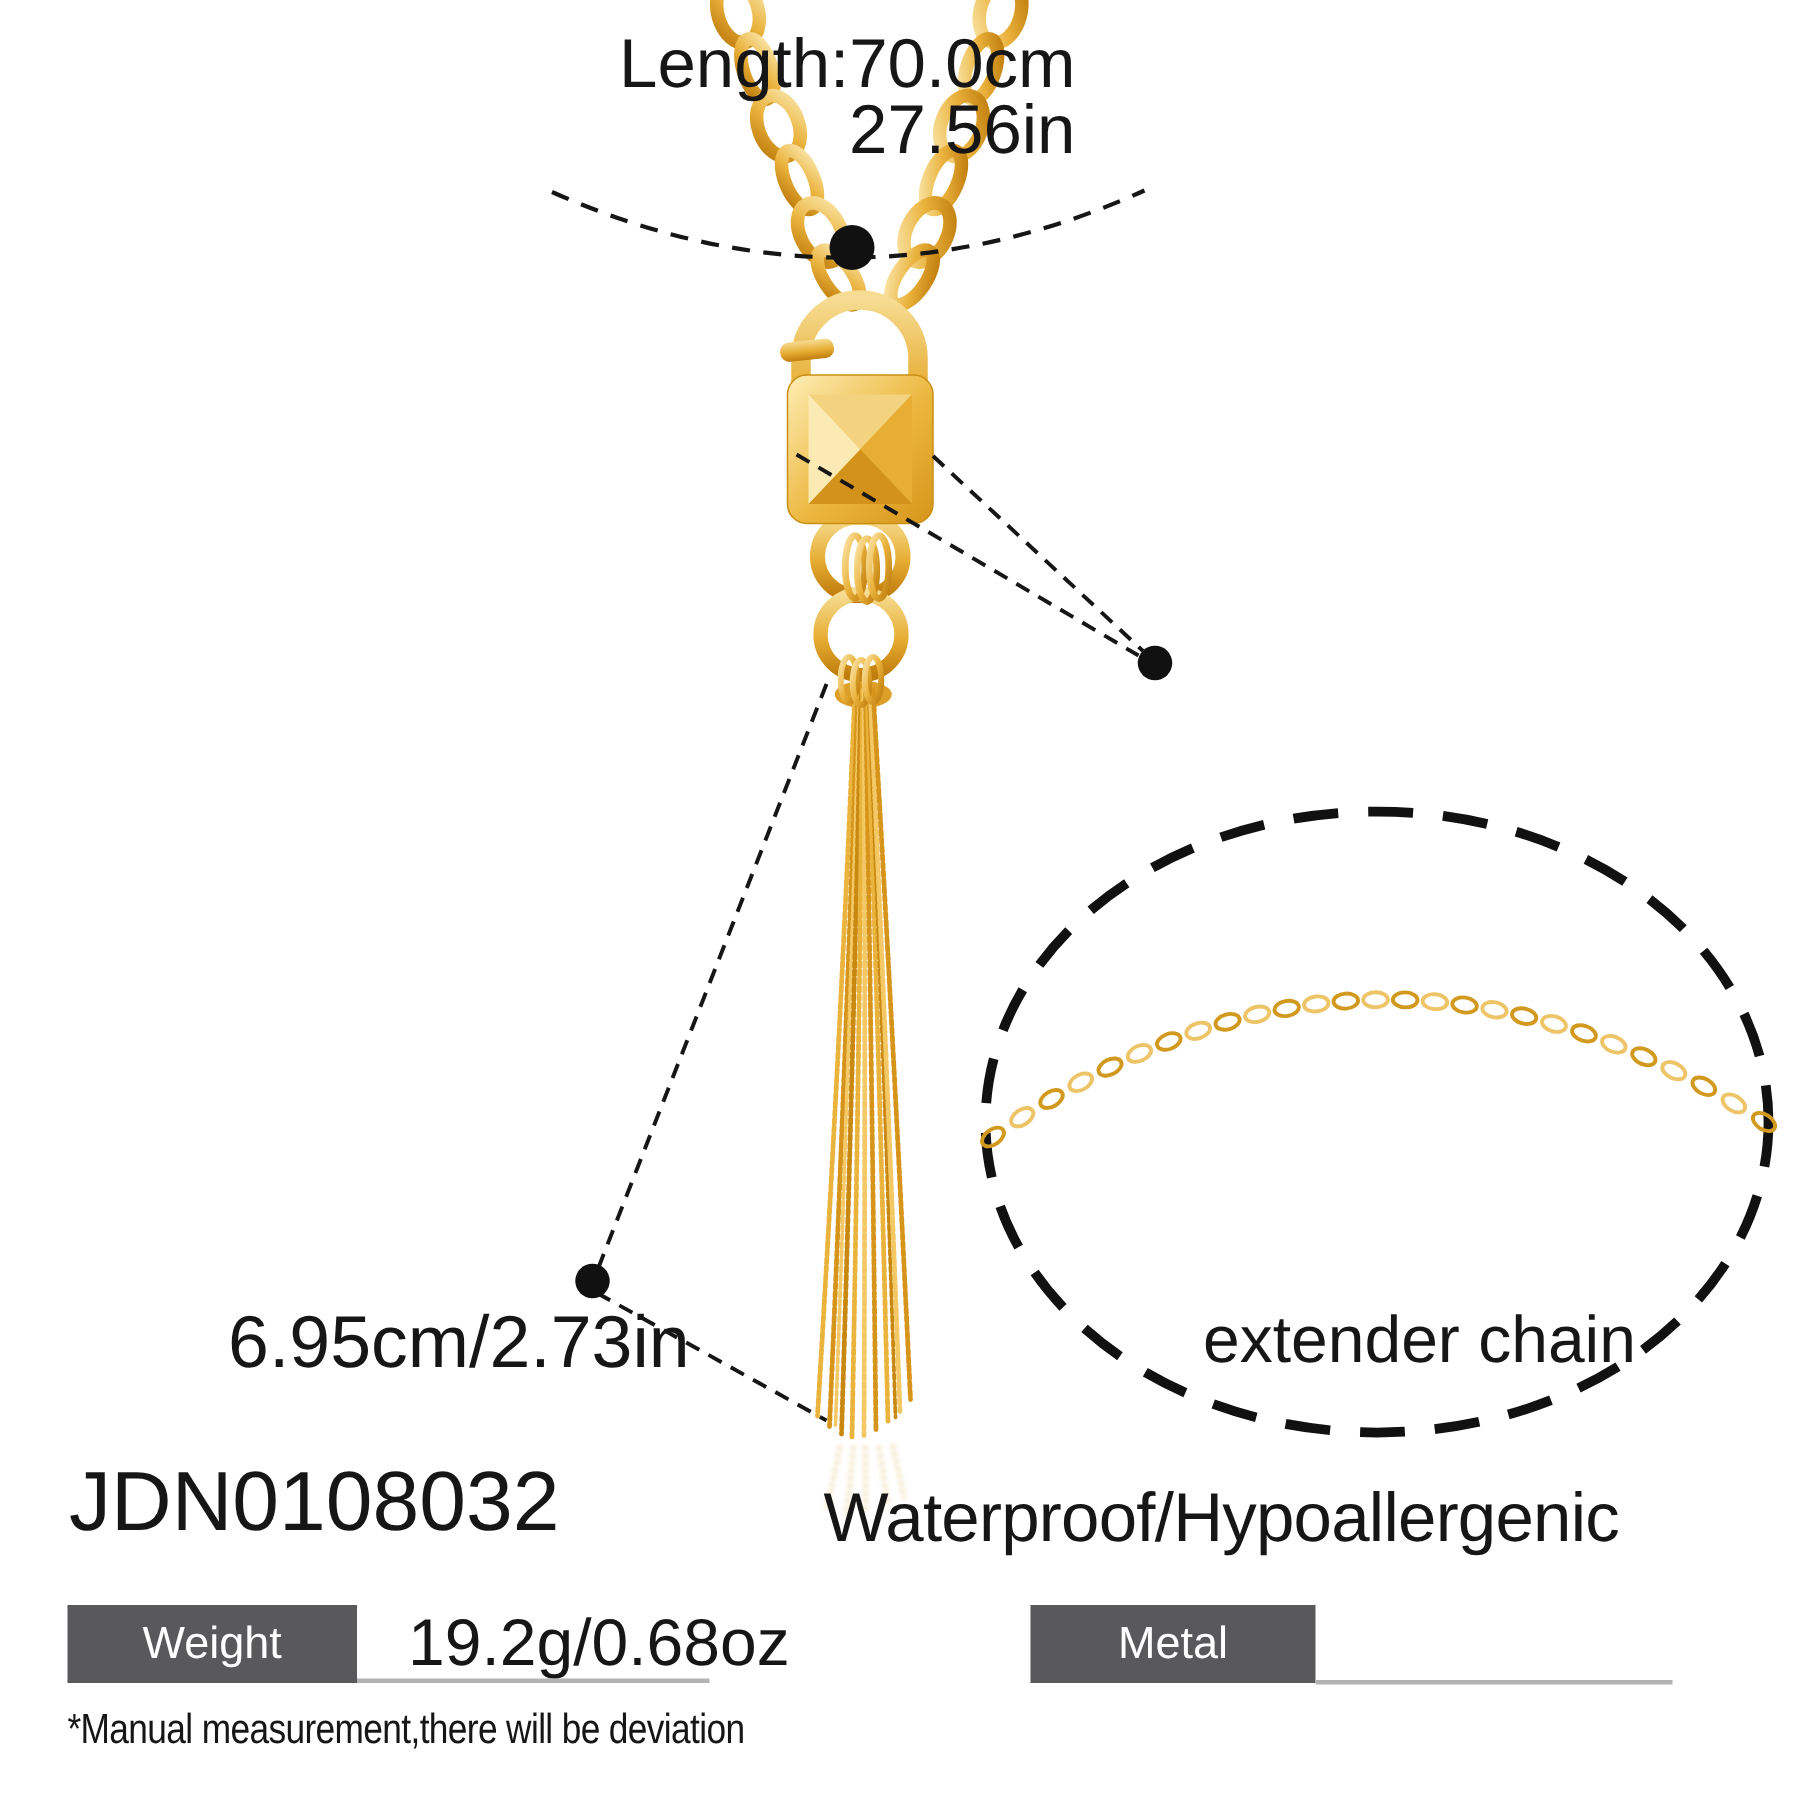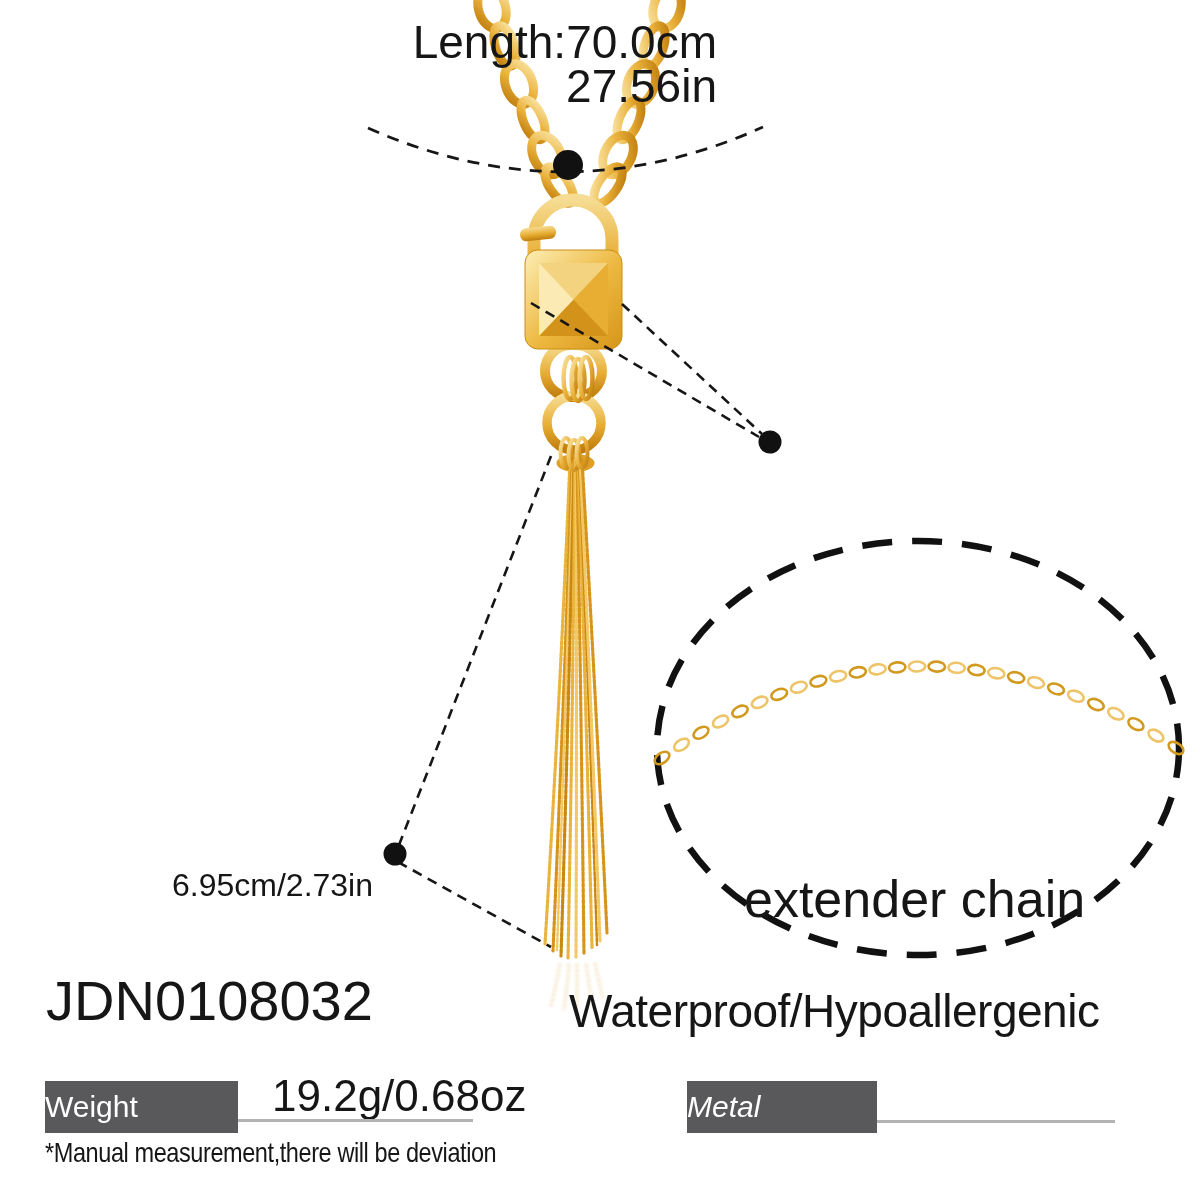--- a/index.html
+++ b/index.html
@@ -8,31 +8,31 @@
     width:1200px;height:1200px;
     background:#ffffff;
     overflow:hidden;
     font-family:"Liberation Sans", sans-serif;
     color:var(--ink,#161616);
   }
   .canvas svg{position:absolute;left:0;top:0;}
   .txt{position:absolute;white-space:nowrap;color:var(--ink,#161616);}
   .t-length{left:377px;top:20px;width:340px;text-align:right;font-size:46px;line-height:44px;}
   .t-pendant{left:645px;top:457px;font-size:44px;}
-  .t-tassel{left:172px;top:867px;font-size:32px;}
-  .t-extender{left:744px;top:869px;width:296px;text-align:center;font-size:52px;}
+  .t-tassel{left:152px;top:867px;font-size:49px;}
+  .t-extender{left:802px;top:869px;width:296px;font-size:44px;}
   .t-sku{left:46px;top:968px;font-size:56px;text-align:right;}
-  .t-feature{left:549px;top:984px;font-size:46px;letter-spacing:-0.5px;margin-left:20px;}
+  .t-feature{left:549px;top:984px;font-size:46px;letter-spacing:-0.5px;}
   .spec-box{
     position:absolute;width:193px;height:52px;
     background:var(--box-gray,#59595b);
-    color:#ffffff;font-size:30px;line-height:52px;margin-top:11px;
+    color:#ffffff;font-size:30px;line-height:52px;text-align:center;
   }
   .box-weight{left:45px;top:1070px;}
-  .box-metal{left:687px;top:1070px;width:190px;font-style:italic;}
+  .box-metal{left:687px;top:1070px;width:190px;}
   .spec-value{position:absolute;color:var(--ink,#161616);}
   .val-weight{left:272px;top:1070px;font-size:44px;line-height:52px;}
   .val-metal{left:888px;top:1078px;font-size:38px;line-height:46px;}
   .rule{position:absolute;height:3px;background:var(--line-gray,#b3b3b3);}
   .rule-weight{left:238px;top:1119px;width:235px;}
   .rule-metal{left:877px;top:1120px;width:238px;}
   .t-note{
     left:45px;top:1137px;font-size:28px;letter-spacing:-0.5px;
     transform:scaleX(.84);transform-origin:left top;
   }

